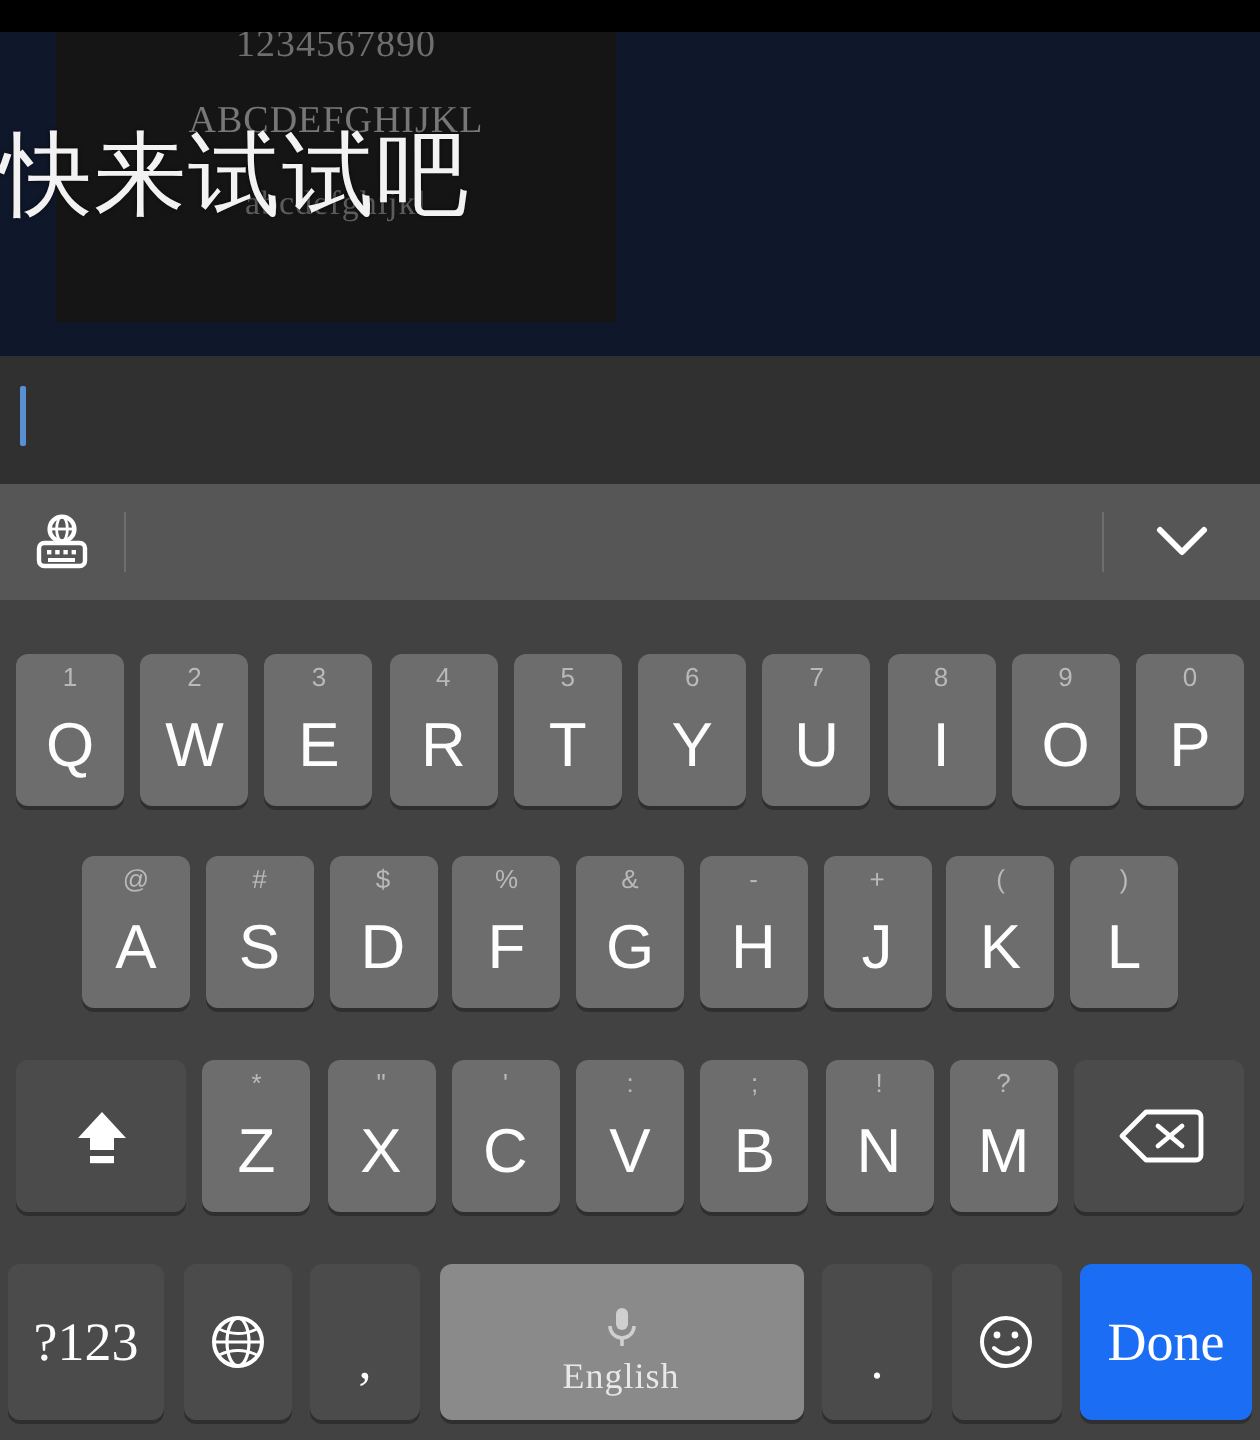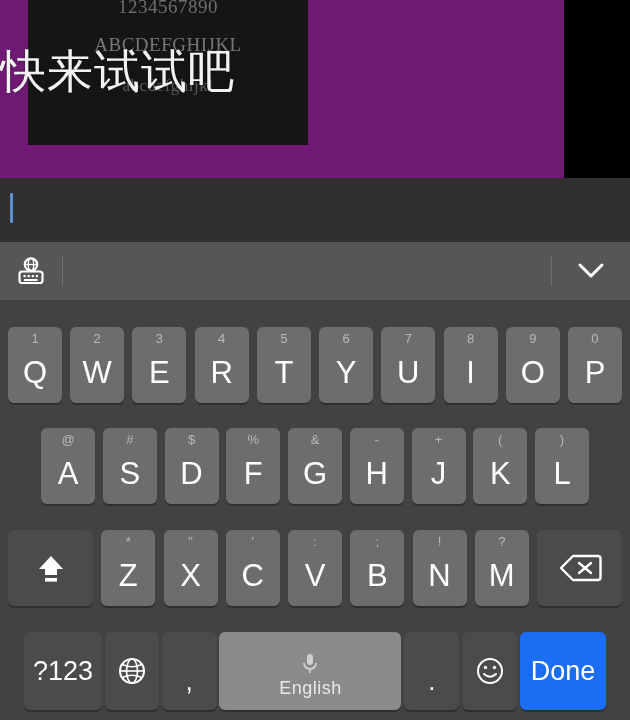--- a/index.html
+++ b/index.html
@@ -5,21 +5,21 @@
   html,body{margin:0;padding:0;}
   body{
     width:630px;height:720px;overflow:hidden;
     background:#000;
     font-family:"Liberation Sans","DejaVu Sans",sans-serif;
     -webkit-font-smoothing:antialiased;
   }
   #screen{position:relative;width:630px;height:720px;}
 
   
-  .stage{position:absolute;left:0;top:0;width:564px;height:178px;background:#701a75;overflow:hidden;}
+  .stage{position:absolute;left:0;top:16px;width:630px;height:178px;background:#0f172a;overflow:hidden;}
   .font-preview{
     position:absolute;left:28px;top:-18px;width:280px;height:163px;
     background:#151515;
     font-family:"Liberation Serif","DejaVu Serif",serif;
     text-align:center;
     color:#6a6a6a;
     box-sizing:border-box;
     padding-top:14px;
   }
   .fp-line{display:block;letter-spacing:0.5px;}
@@ -65,21 +65,21 @@
 
   
   .keyboard{
     position:absolute;left:0;top:300px;width:630px;height:420px;
     background:#424242;
   }
   .krow{position:absolute;left:0;width:630px;display:flex;}
   .krow.r1{top:27px;height:76px;padding:0 8px;box-sizing:border-box;justify-content:space-between;}
   .krow.r2{top:128px;height:76px;padding:0 41px;box-sizing:border-box;justify-content:space-between;}
   .krow.r3{top:230px;height:76px;padding:0 8px;box-sizing:border-box;justify-content:space-between;}
-  .krow.r4{top:332px;height:78px;padding:0 24px;box-sizing:border-box;justify-content:space-between;}
+  .krow.r4{top:332px;height:78px;padding:0 4px;box-sizing:border-box;justify-content:space-between;font-family:Liberation Serif, serif;}
 
   .key{
     position:relative;
     background:#6d6d6d;
     border-radius:6px;
     box-shadow:0 2px 0 rgba(0,0,0,.28);
     display:flex;align-items:center;justify-content:center;
     color:#fff;
     user-select:none;
   }

